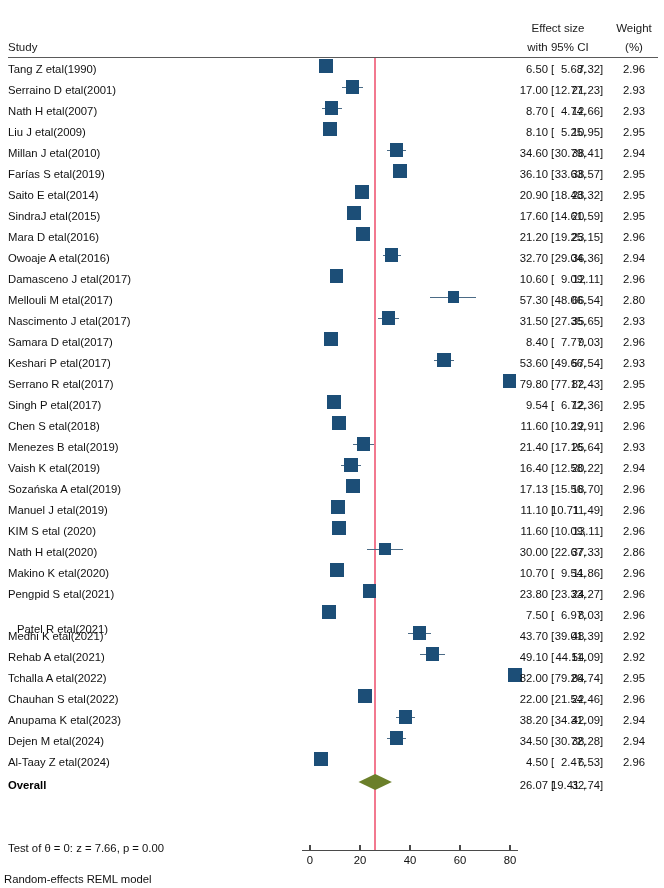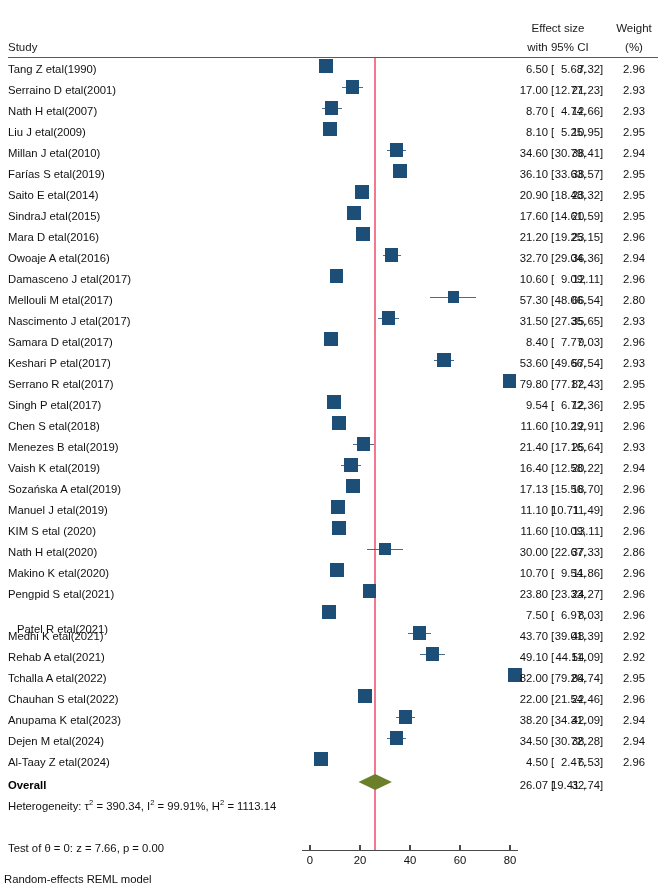--- a/index.html
+++ b/index.html
@@ -535,18 +535,17 @@
       <div class="axis-tick" style="left: 409.35px; top: 845px;"></div>
       <div class="axis-tick-label" style="left: 395px; top: 854px;">40</div>
       <div class="axis-tick" style="left: 459.35px; top: 845px;"></div>
       <div class="axis-tick-label" style="left: 445px; top: 854px;">60</div>
       <div class="axis-tick" style="left: 509.35px; top: 845px;"></div>
       <div class="axis-tick-label" style="left: 495px; top: 854px;">80</div>
     </div>
 
   <div id="overall-label" style="top: 779px;">Overall</div>
 
-  <div class="stat-line" id="stat-het" style="top: 800px;">Heterogeneity: τ<sup>2</sup> = 390.34, I<sup>2</sup> = 99.91%, H<sup>2</sup> = 1113.14</div>
   <div class="stat-line" id="stat-z" style="top: 842px;">Test of θ = 0: z = 7.66, p = 0.00</div>
 
   <div id="model-note">Random-effects REML model</div>
 
 </div>
 
 </body></html>

